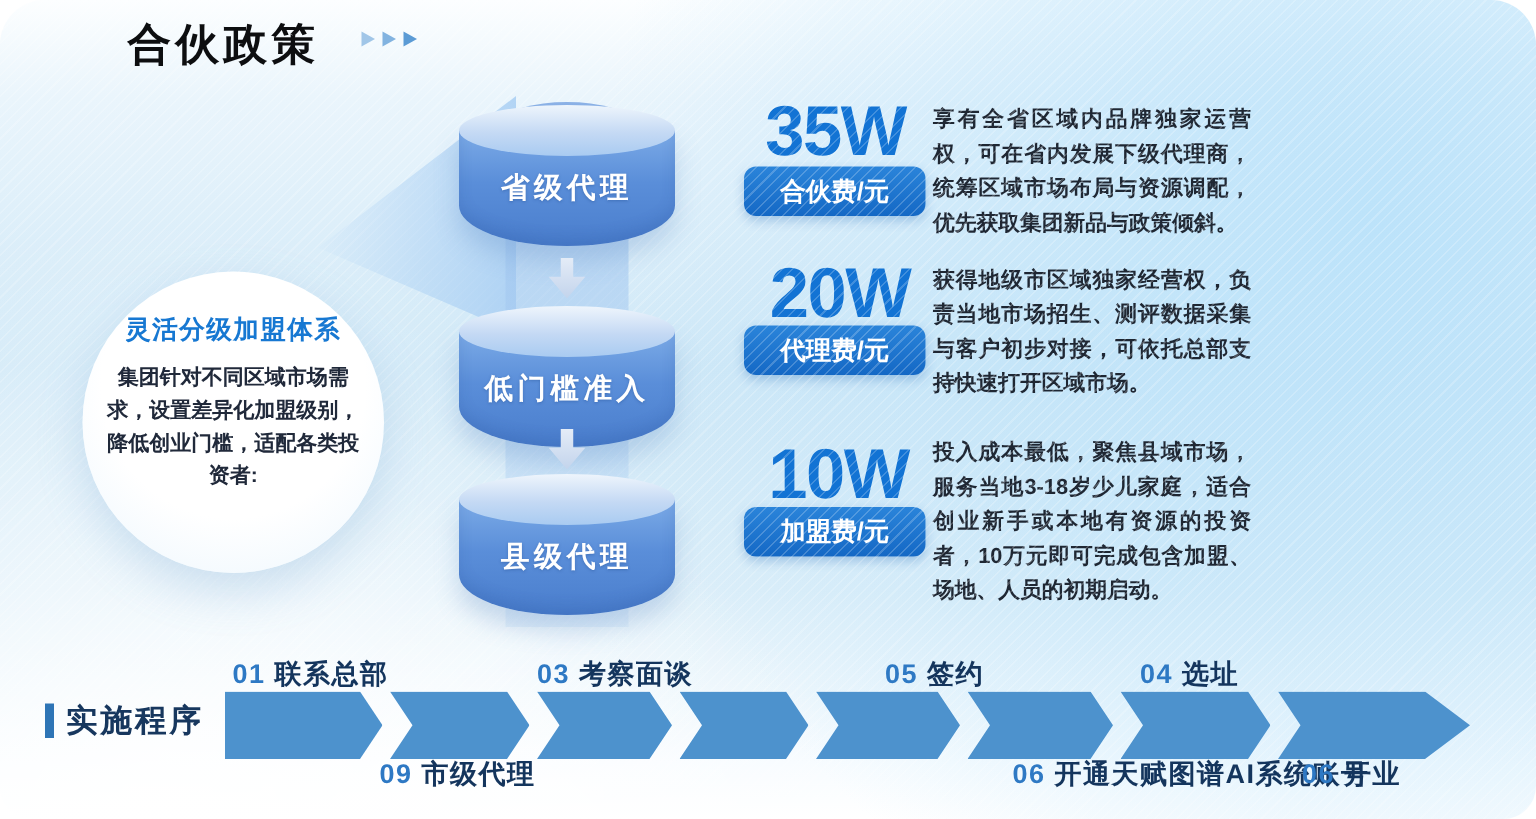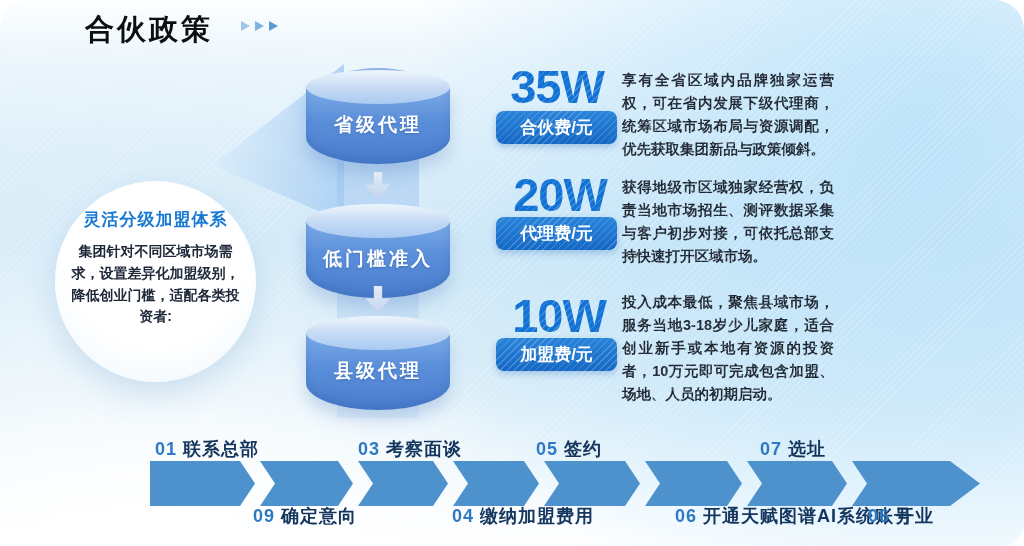--- a/index.html
+++ b/index.html
@@ -70,21 +70,21 @@
   .band { position:absolute; left:150px; top:461px; height:45px; display:flex; gap:5px; z-index:4; }
   .seg { height:45px; background:#4d92cd; }
   .seg.first { clip-path:polygon(0 0, calc(100% - 15px) 0, 100% 50%, calc(100% - 15px) 100%, 0 100%); }
   .seg.mid   { clip-path:polygon(0 0, calc(100% - 15px) 0, 100% 50%, calc(100% - 15px) 100%, 0 100%, 15px 50%); }
   .seg.last  { clip-path:polygon(0 0, calc(100% - 30px) 0, 100% 50%, calc(100% - 30px) 100%, 0 100%, 15px 50%); }
   .sw1{width:105px;} .sw2{width:93px;} .sw3{width:90px;} .sw4{width:86px;}
   .sw5{width:96px;}  .sw6{width:97px;} .sw7{width:100px;} .sw8{width:128px;}
   .step { position:absolute; white-space:nowrap; font-size:18px; font-weight:800; z-index:5; }
   .step .num { color:#2e79c4; letter-spacing:1px; margin-right:6px; }
   .step .lbl { color:#14355d; letter-spacing:1px; }
-  .s01{left:155px; top:437px;} .s03{left:358px; top:437px;text-align:right;} .s05{left:536px; top:437px;} .s07{left:760px; top:437px;}
+  .s01{left:155px; top:437px;} .s03{left:358px; top:437px;text-align:right;} .s05{left:590px; top:437px;} .s07{left:760px; top:437px;}
   .s02{left:253px; top:504px;} .s04{left:452px; top:504px;} .s06{left:675px; top:504px;} .s08{left:868px; top:504px;}
 </style>
 </head>
 <body>
 
 <div class="slide">
 
   <div class="hdr-title">合伙政策</div>
   <div class="hdr-arrows">
     <div class="tri t1"></div>
@@ -124,20 +124,24 @@
   <div class="desc d1">享有全省区域内品牌独家运营权，可在省内发展下级代理商，统筹区域市场布局与资源调配，优先获取集团新品与政策倾斜。</div>
 
   <div class="price p2">20W</div>
   <div class="badge b2">代理费/元</div>
   <div class="desc d2">获得地级市区域独家经营权，负责当地市场招生、测评数据采集与客户初步对接，可依托总部支持快速打开区域市场。</div>
 
   <div class="price p3">10W</div>
   <div class="badge b3">加盟费/元</div>
   <div class="desc d3">投入成本最低，聚焦县域市场，服务当地3-18岁少儿家庭，适合创业新手或本地有资源的投资者，10万元即可完成包含加盟、场地、人员的初期启动。</div>
 
+  <div class="proc-label">
+    <div class="proc-bar"></div>
+    <div class="proc-text">实施程序</div>
+  </div>
 
   <div class="band">
     <div class="seg first sw1"></div>
     <div class="seg mid sw2"></div>
     <div class="seg mid sw3"></div>
     <div class="seg mid sw4"></div>
     <div class="seg mid sw5"></div>
     <div class="seg mid sw6"></div>
     <div class="seg mid sw7"></div>
     <div class="seg last sw8"></div>
@@ -146,27 +150,24 @@
   <div class="step s01">
     <span class="num">01</span><span class="lbl">联系总部</span>
   </div>
   <div class="step s03">
     <span class="num">03</span><span class="lbl">考察面谈</span>
   </div>
   <div class="step s05">
     <span class="num">05</span><span class="lbl">签约</span>
   </div>
   <div class="step s07">
-    <span class="num">07</span><span class="lbl">选址</span>
+    <span class="num">04</span><span class="lbl">选址</span>
   </div>
   <div class="step s02">
-    <span class="num">09</span><span class="lbl">确定意向</span>
-  </div>
-  <div class="step s04">
-    <span class="num">04</span><span class="lbl">缴纳加盟费用</span>
+    <span class="num">09</span><span class="lbl">市级代理</span>
   </div>
   <div class="step s06">
     <span class="num">06</span><span class="lbl">开通天赋图谱AI系统账号</span>
   </div>
   <div class="step s08">
     <span class="num">06</span><span class="lbl">开业</span>
   </div>
 
 </div>
 

